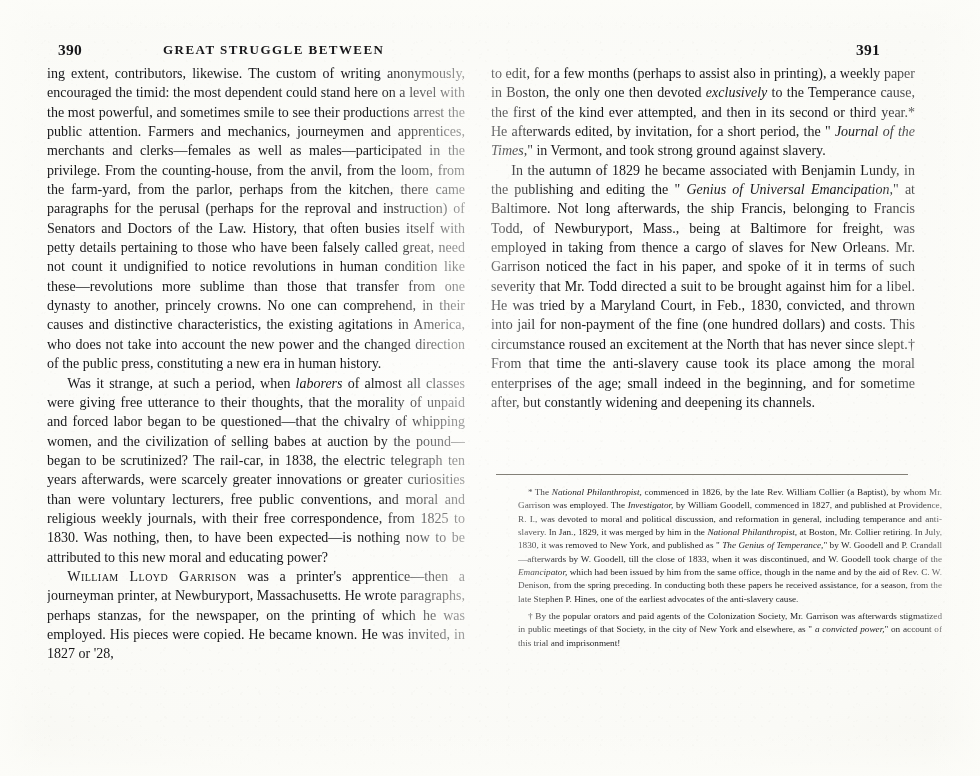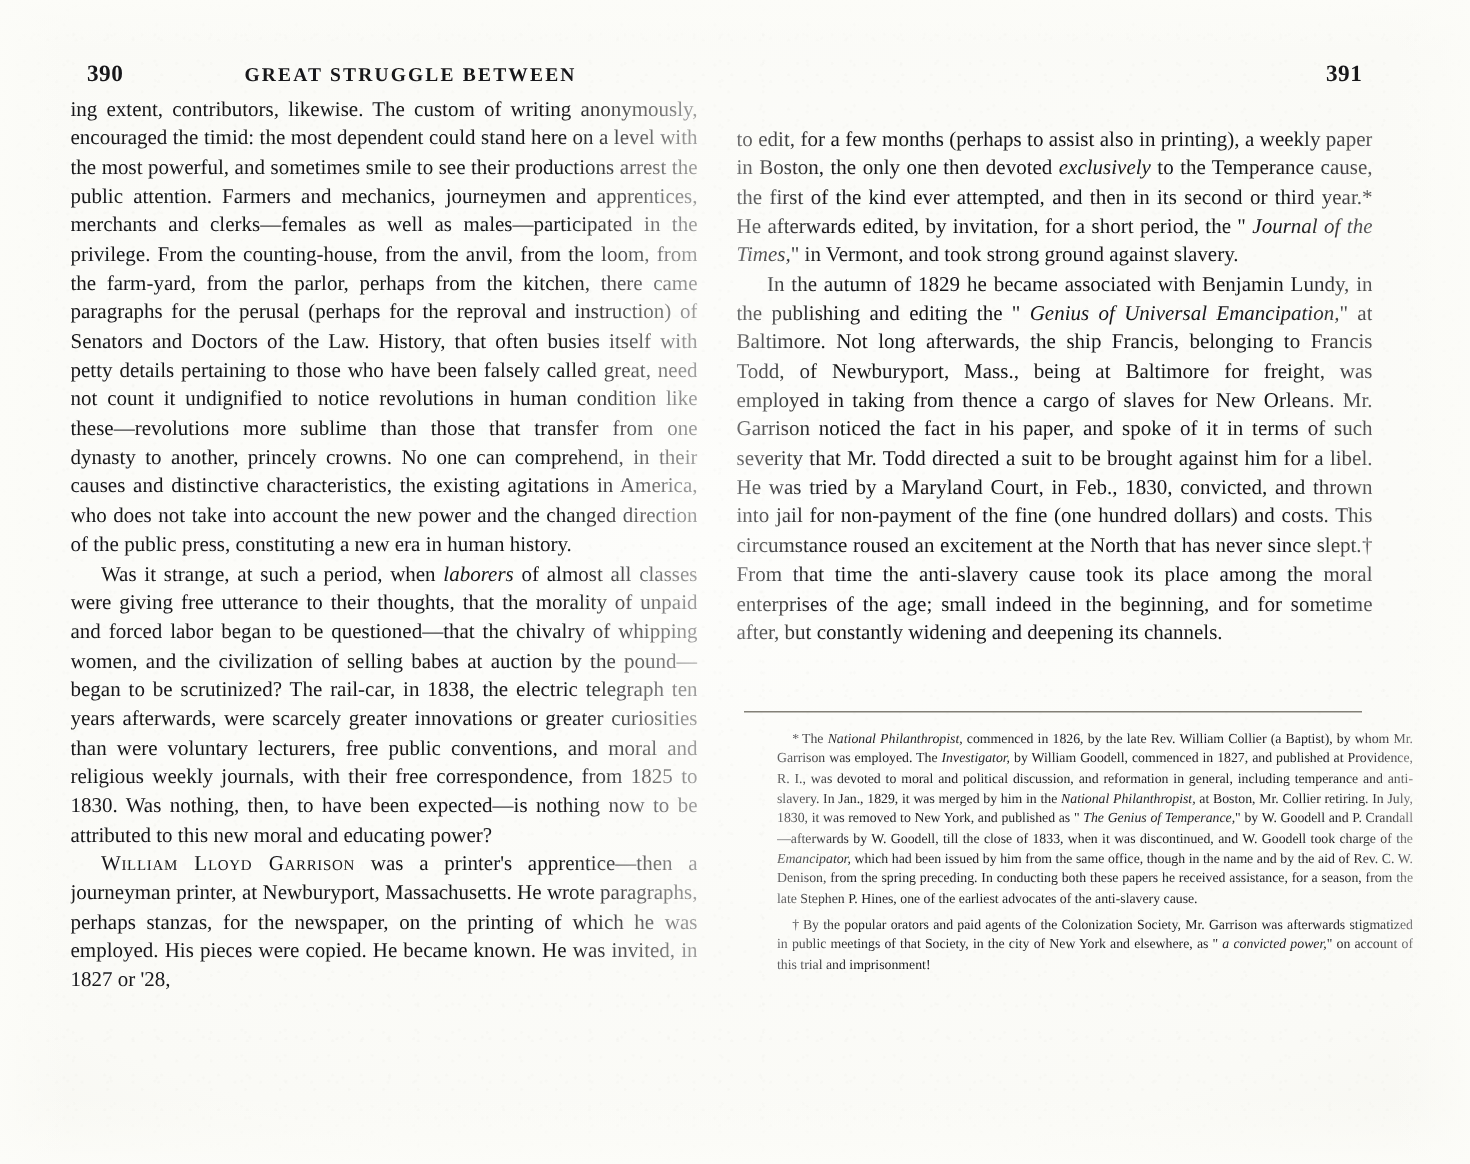--- a/index.html
+++ b/index.html
@@ -79,21 +79,21 @@
     font-size: 13px;
     font-variant: small-caps;
     text-transform: uppercase;
     letter-spacing: 1.45px;
     font-weight: 600;
   }
 
   #head-left        { left: 58px;  }
   #head-left-title  { left: 163px; }
   #head-right-title { left: 604px; }
-  #head-right       { left: 884px; }
+  #head-right       { left: 856px; }
 
   
   .column {
     position: absolute;
     top: 64px;
     width: 418px;
     text-align: justify;
     text-justify: inter-word;
     font-size: 14px;
     line-height: 19.35px;
@@ -105,21 +105,21 @@
   .column p {
     margin: 0;
     text-indent: 1.45em;
   }
   .column p.no-indent { text-indent: 0; }
 
   
   #column-left  { -webkit-mask-image: linear-gradient(to right, #000 0%, #000 78%, rgba(0,0,0,.58) 94%, rgba(0,0,0,.40) 100%);
                           mask-image: linear-gradient(to right, #000 0%, #000 78%, rgba(0,0,0,.58) 94%, rgba(0,0,0,.40) 100%); }
   #column-right { -webkit-mask-image: linear-gradient(to right, rgba(0,0,0,.62) 0%, #000 14%, #000 86%, rgba(0,0,0,.72) 100%);
-                          mask-image: linear-gradient(to right, rgba(0,0,0,.62) 0%, #000 14%, #000 86%, rgba(0,0,0,.72) 100%); margin-top: 20px; }
+                          mask-image: linear-gradient(to right, rgba(0,0,0,.62) 0%, #000 14%, #000 86%, rgba(0,0,0,.72) 100%); }
 
   .smallcaps {
     font-variant: small-caps;
     letter-spacing: .45px;
   }
   .ital { font-style: italic; }
 
   
   .footnote-rule {
     position: absolute;

